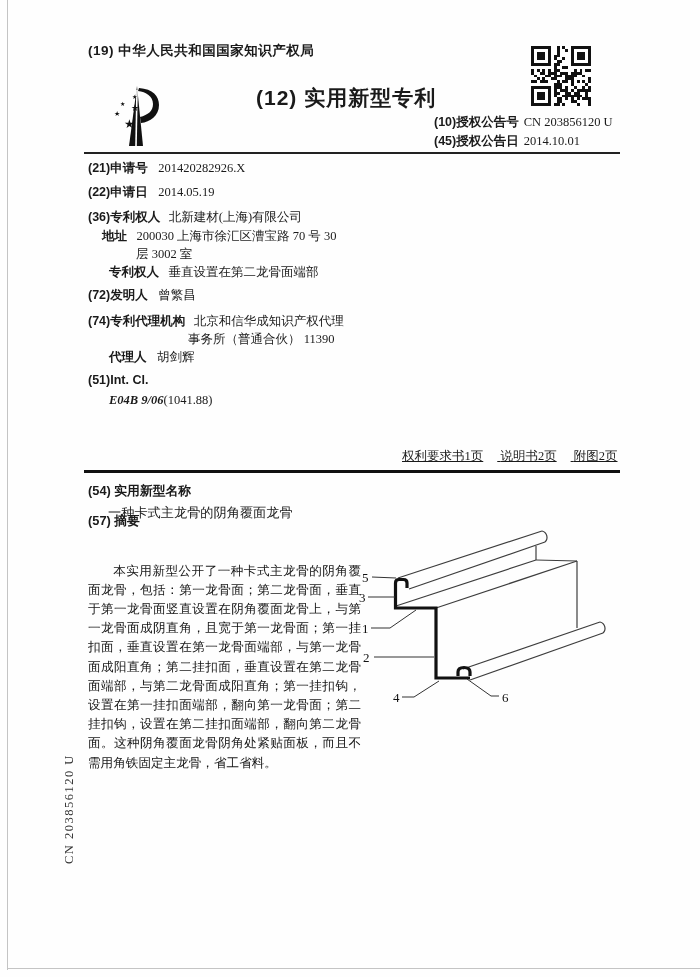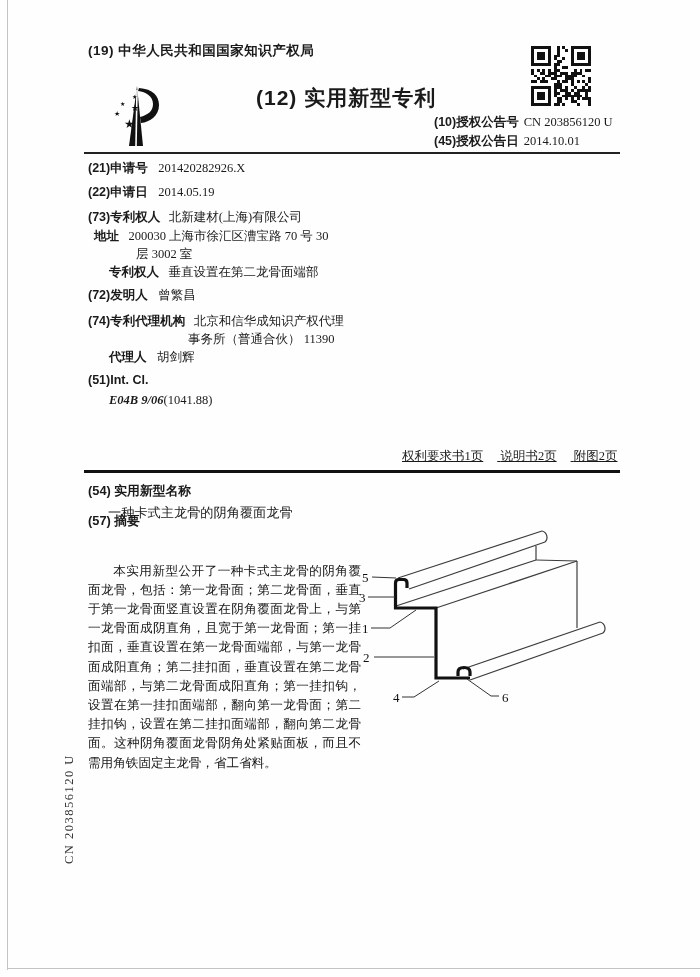--- a/index.html
+++ b/index.html
@@ -207,24 +207,24 @@
 
   <div class="field" style="left:88px;top:160px;">
     <span class="lbl">(21)申请号</span>
     <span class="val" style="margin-left:7px;">201420282926.X</span>
   </div>
   <div class="field" style="left:88px;top:184px;">
     <span class="lbl">(22)申请日</span>
     <span class="val" style="margin-left:7px;">2014.05.19</span>
   </div>
   <div class="field" style="left:88px;top:209px;">
-    <span class="lbl">(73)专利权人</span>
+    <span class="lbl">(36)专利权人</span>
     <span class="val" style="margin-left:5px;">北新建材(上海)有限公司</span>
   </div>
-  <div class="field" style="left:94px;top:228px;">
+  <div class="field" style="left:102px;top:228px;">
     <span class="lbl">地址</span>
     <span class="val" style="margin-left:6px;">200030 上海市徐汇区漕宝路 70 号 30</span>
   </div>
   <div class="field" style="left:136px;top:246px;">
     <span class="val">层 3002 室</span>
   </div>
   <div class="field" style="left:109px;top:264px;">
     <span class="lbl">专利权人</span>
     <span class="val" style="margin-left:6px;">垂直设置在第二龙骨面端部</span>
   </div>

